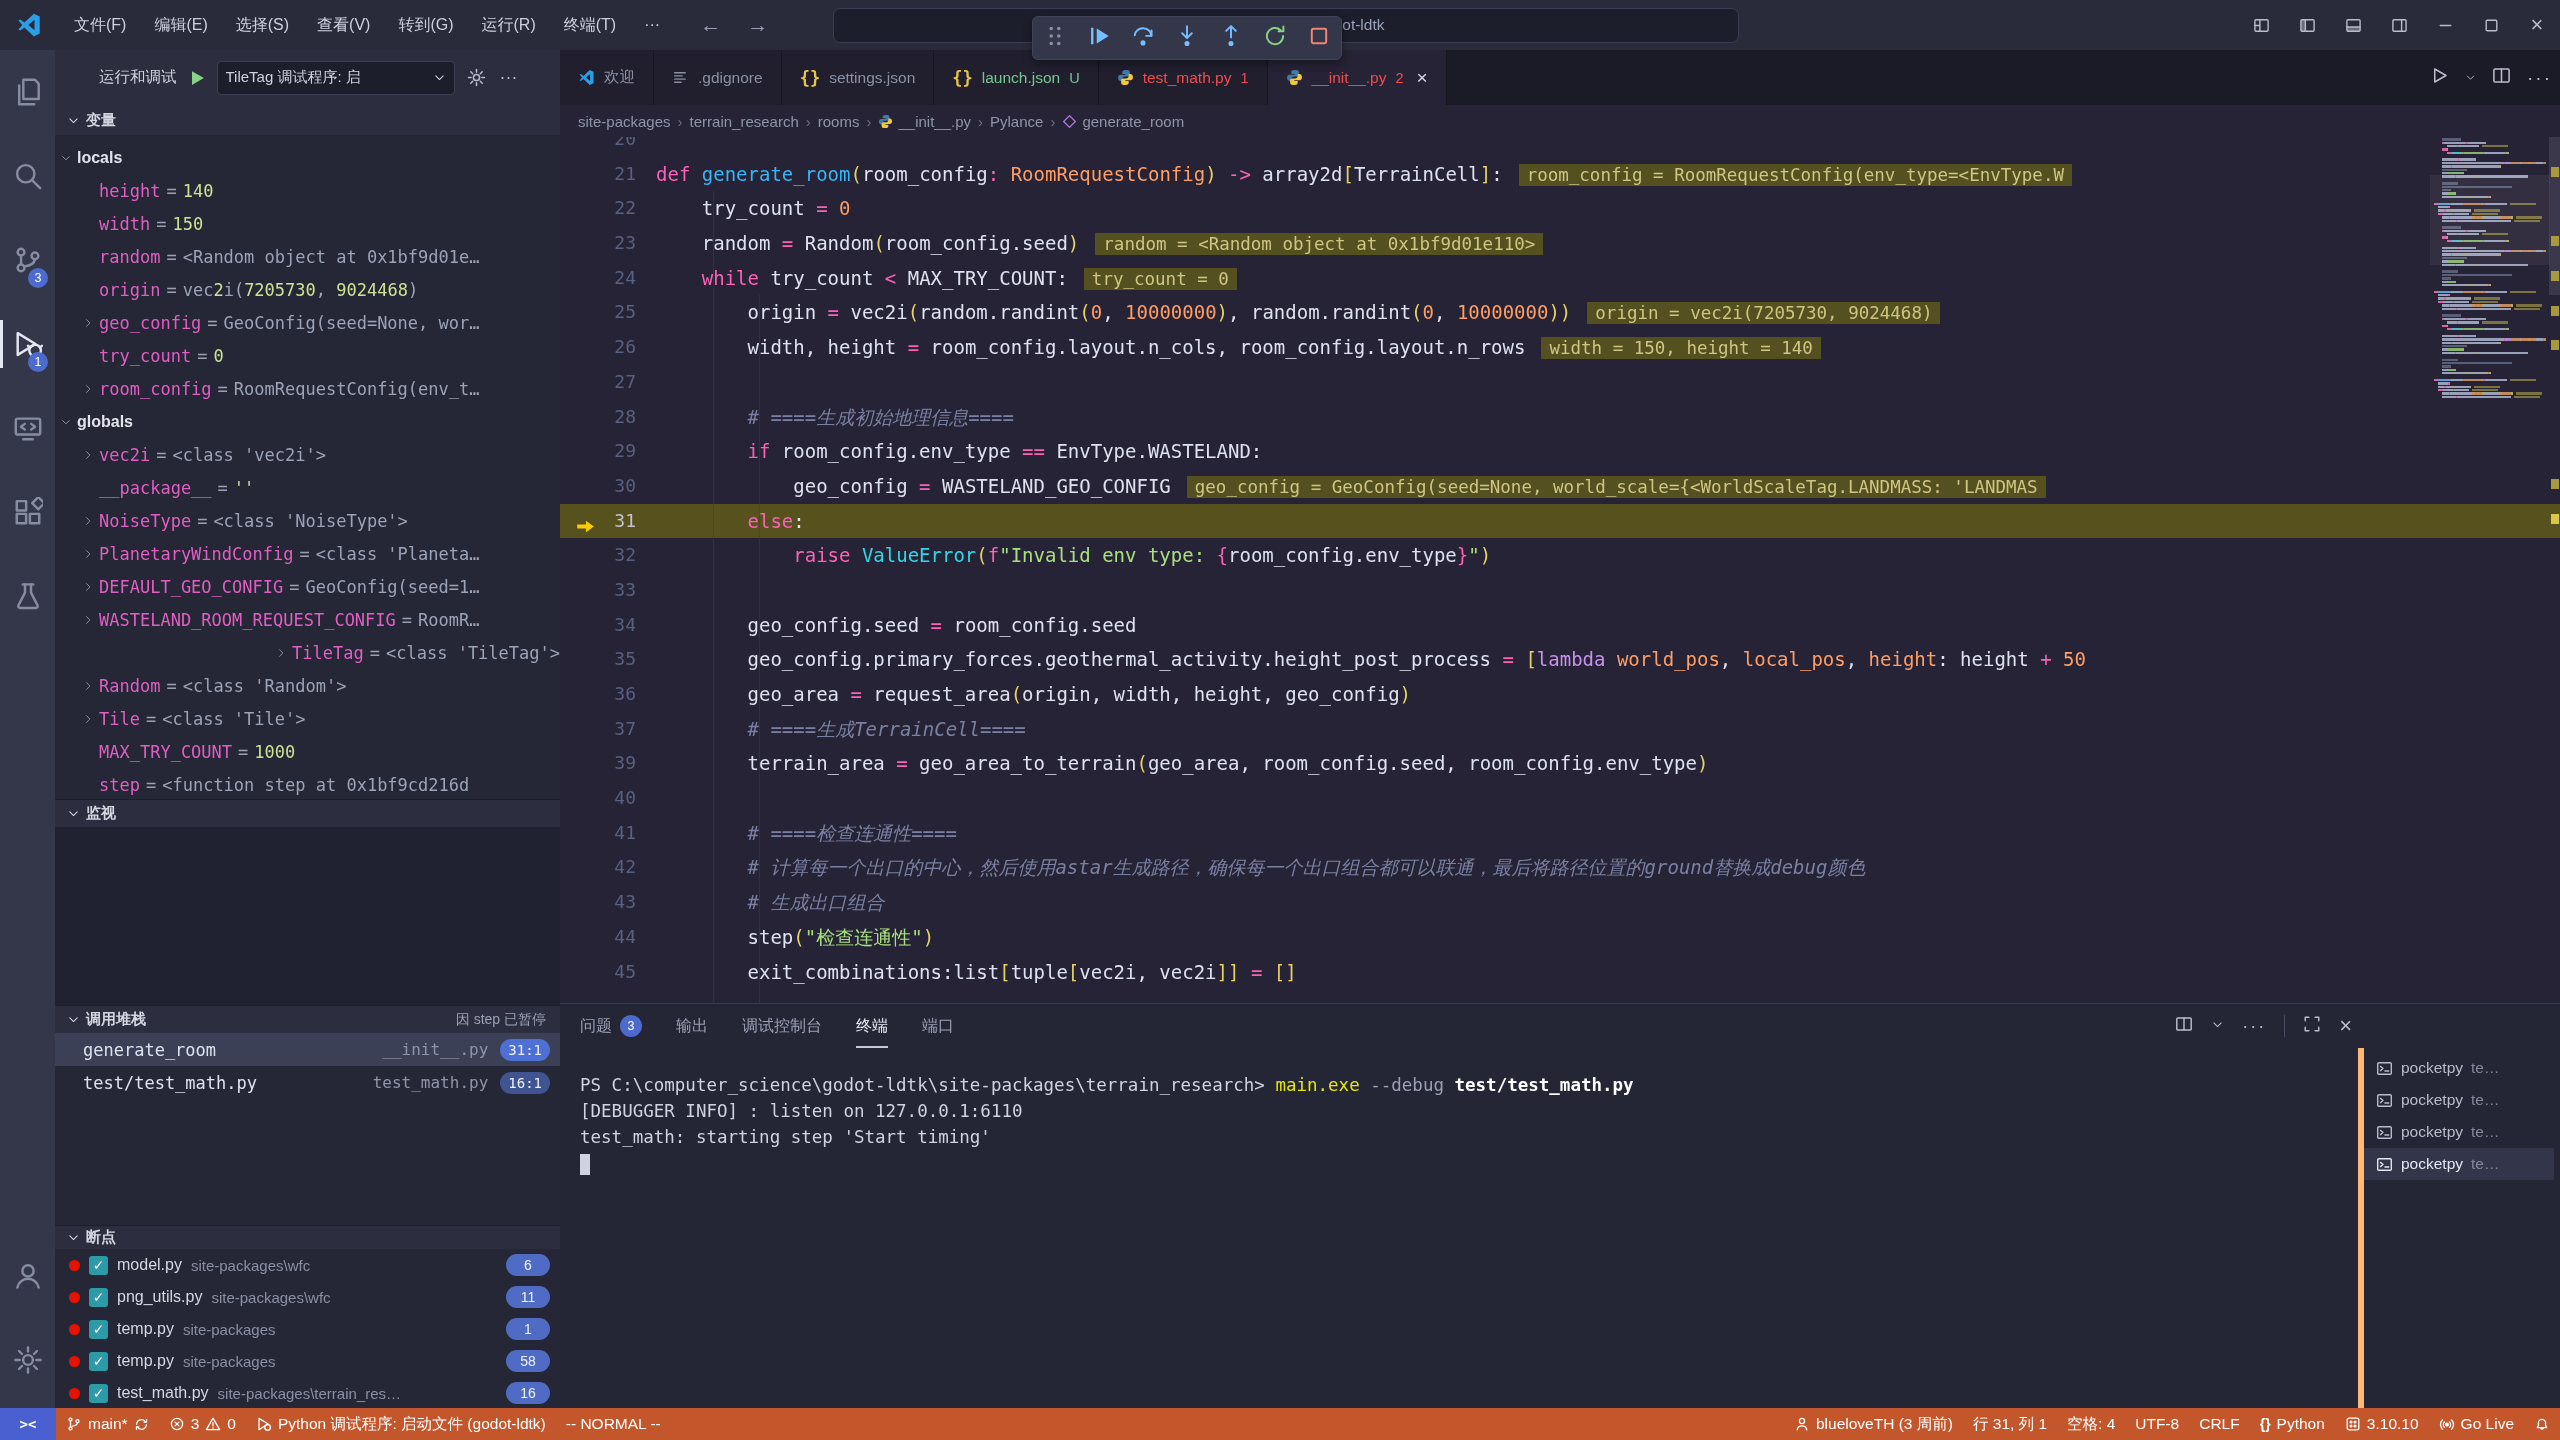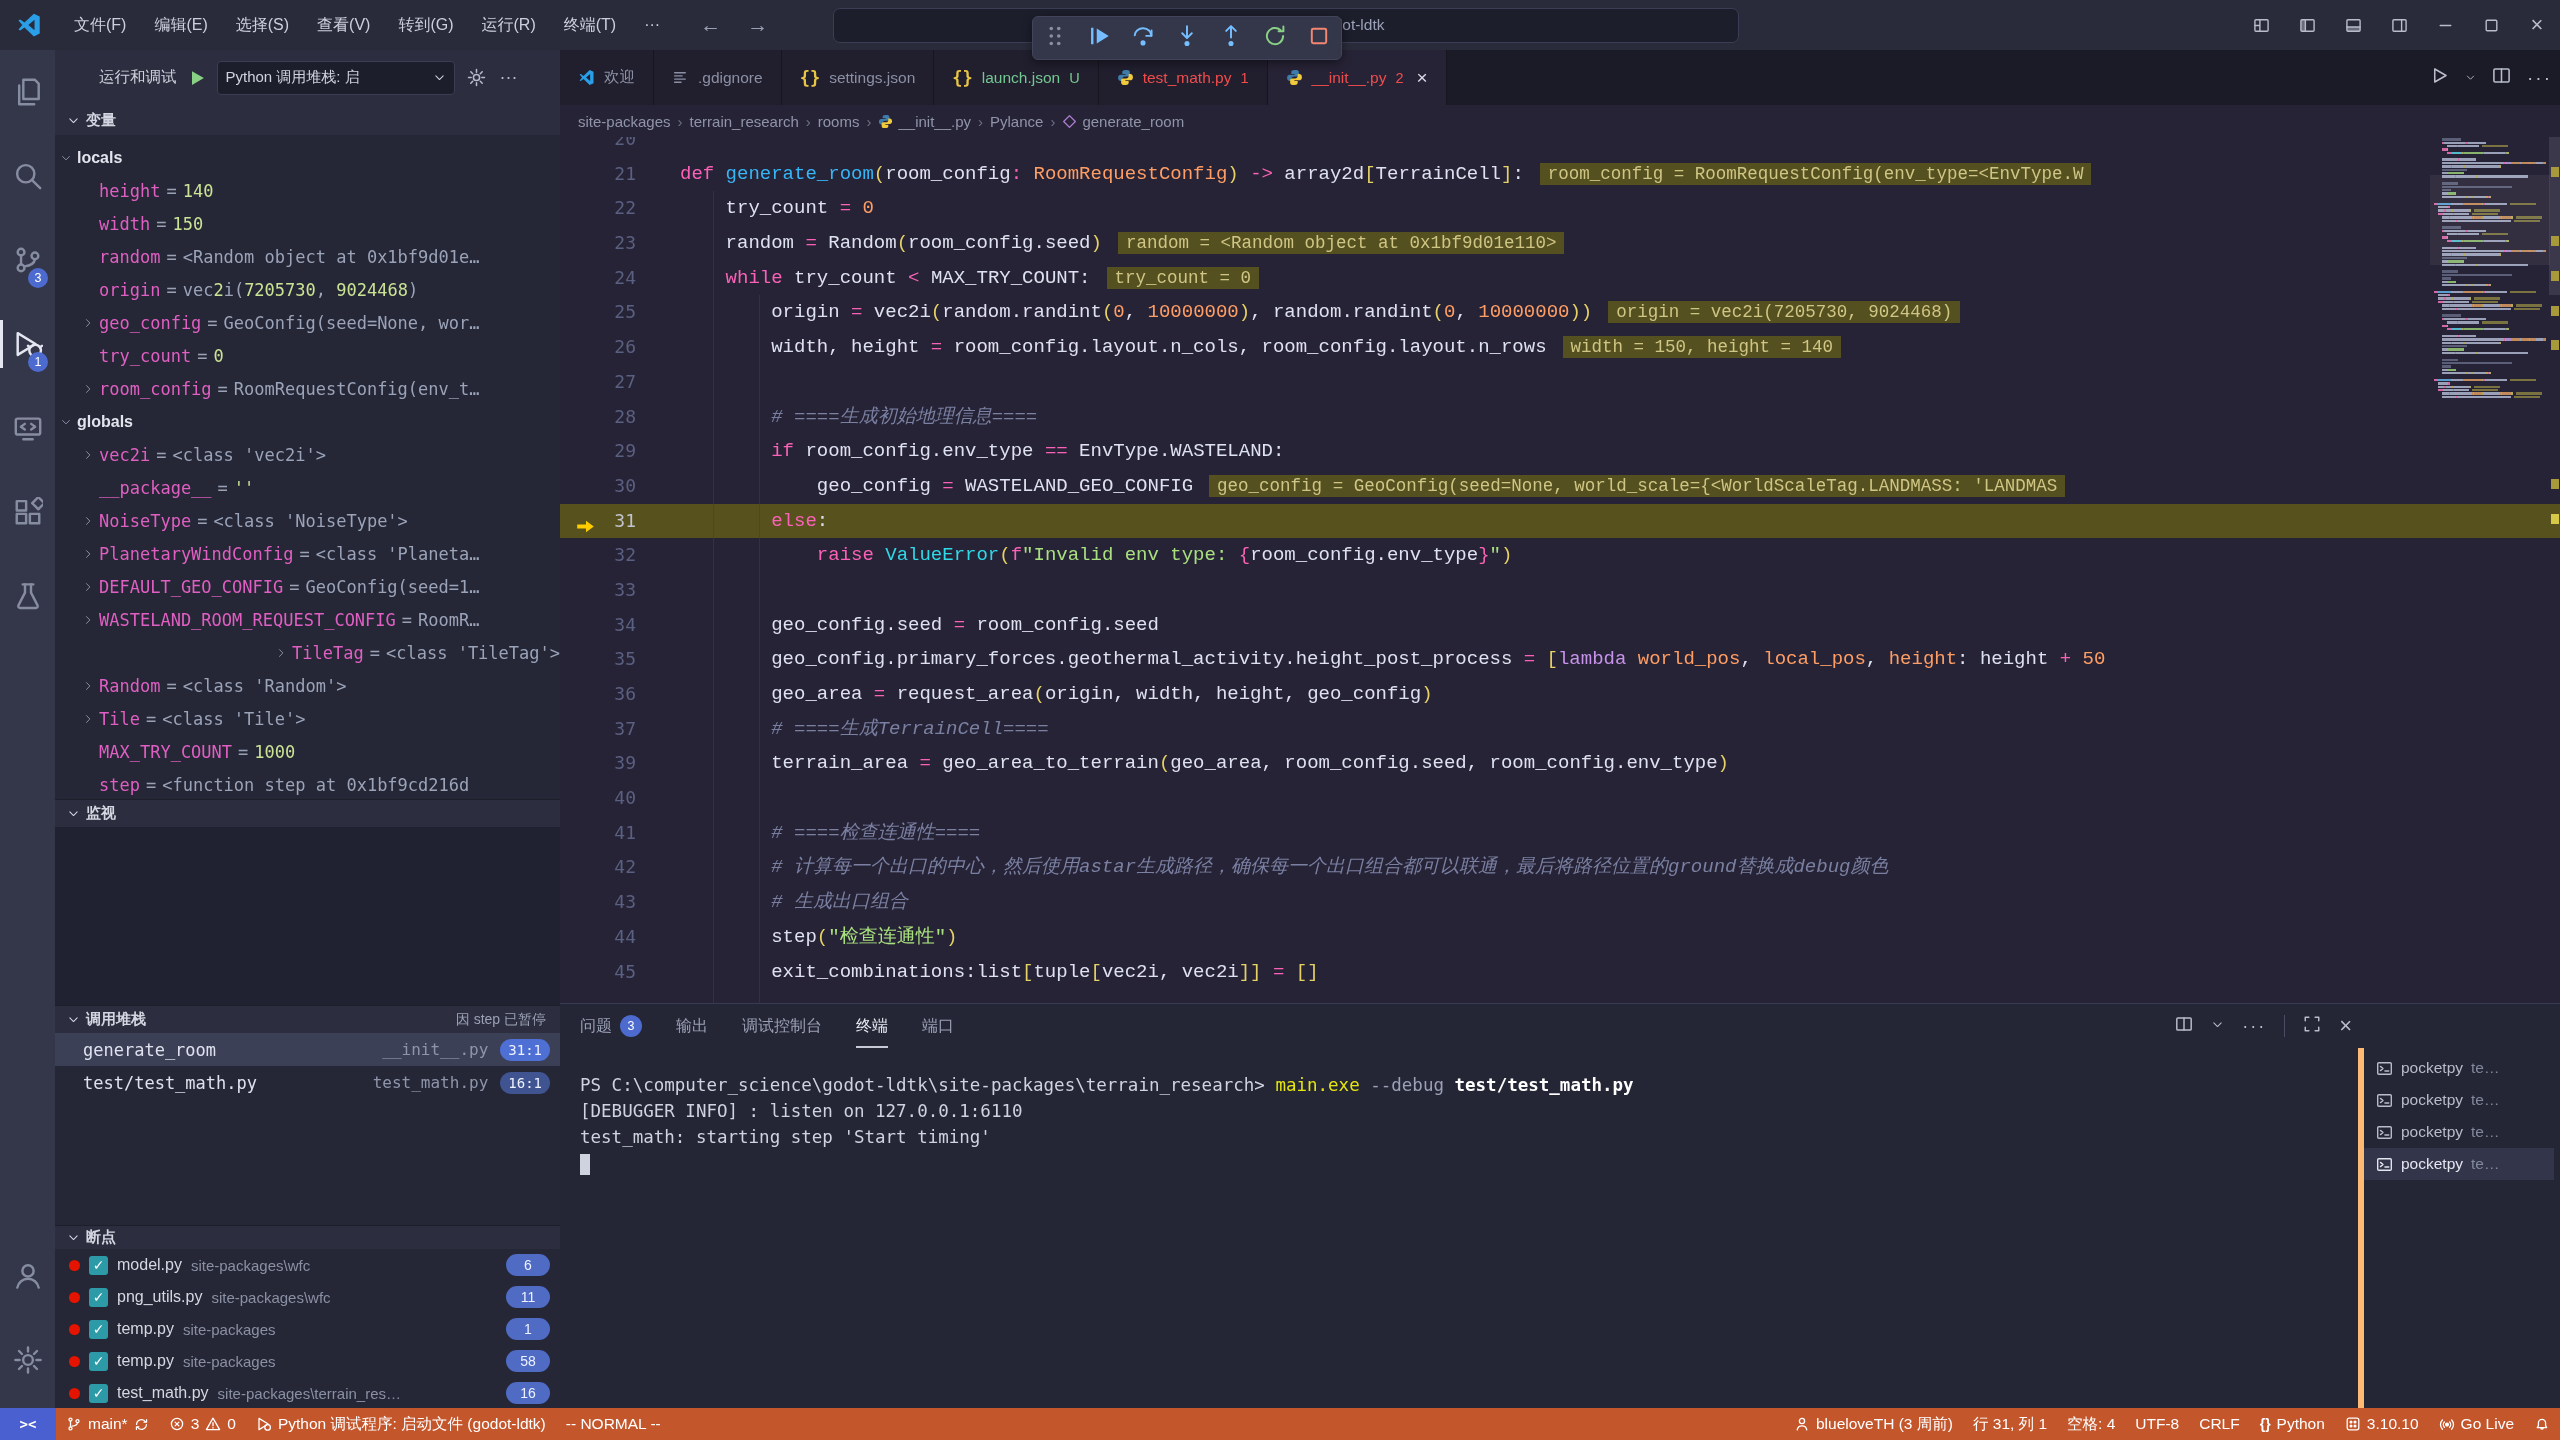--- a/index.html
+++ b/index.html
@@ -92,21 +92,21 @@
   .bc-item { display:flex; align-items:center; gap:5px; }
 
   
   .editor { position:absolute; left:560px; top:105px; width:2000px; height:898px; background:#272336; overflow:hidden; z-index:10; }
   .code-area { position:absolute; left:0; top:17px; width:2000px; height:881px; overflow:hidden; }
   .crow { position:relative; height:34.7px; line-height:34.7px; white-space:pre;
           font-family:"DejaVu Sans Mono", monospace; font-size:19px; }
   .crow.current { background:#57511d; }
   .crow .ln { position:absolute; left:0; top:0; width:76px; text-align:right; color:#5a6081; font-size:18px; }
   .crow.current .ln { color:#c2c4ce; }
-  .crow .cd { position:absolute; left:120px; top:0; white-space:pre;font-family:Liberation Mono, monospace; }
+  .crow .cd { position:absolute; left:96px; top:0; white-space:pre; }
   .cur-arrow { position:absolute; left:16px; top:8px; }
   .tk-k { color:#fb62b7; } .tk-o { color:#ff9e64; } .tk-s { color:#a9e07f; }
   .tk-m { color:#7a80a2; font-style:italic; } .tk-p { color:#e6d264; }
   .tk-w { color:#dee1ef; } .tk-e { color:#2fd9e8; } .tk-f { color:#36b5f7; } .tk-v { color:#c792ea; }
   .hint { background:#55501f; color:#cfc584; padding:1px 8px; margin-left:16px; font-size:17.5px; }
   .iguide { position:absolute; width:1px; background:#3b3d55; opacity:.55; }
   .minimap { position:absolute; top:6px; right:14px; width:112px; }
   .mm-line { height:2.4px; margin-bottom:1px; display:flex; }
   .mm-seg { height:100%; }
   .mm-view { position:absolute; left:-4px; right:-4px; background:rgba(255,255,255,.06); }
@@ -284,21 +284,21 @@
   <div class="workrow">
     <span class="run-label">运行和调试</span>
     <span class="icon" style="margin-left:10px">
         <span class="icon ">
           <svg width="20" height="20" viewBox="0 0 16 16">
             <path fill="#89d185" d="M4 2.5v11l9.5-5.5z"></path>
           </svg>
         </span>
       </span>
     <div class="run-dd">
-      <span class="lbl">Python 调用堆栈: 启</span>
+      <span class="lbl">TileTag 调试程序: 启</span>
       <span class="icon">
           <svg width="13" height="13" viewBox="0 0 16 16" fill="none" stroke="currentColor" stroke-width="1.3" stroke-linecap="round" stroke-linejoin="round">
             <path d="M3.5 6l4.5 4.5L12.5 6"></path>
           </svg>
         </span>
     </div>
     <span class="icon" style="margin-left:12px">
         <span class="icon " style="color: rgb(185, 189, 203);">
           <svg width="19" height="19" viewBox="0 0 16 16" fill="none" stroke="currentColor" stroke-width="1.3" stroke-linecap="round" stroke-linejoin="round">
             <circle cx="8" cy="8" r="2.6"></circle>

